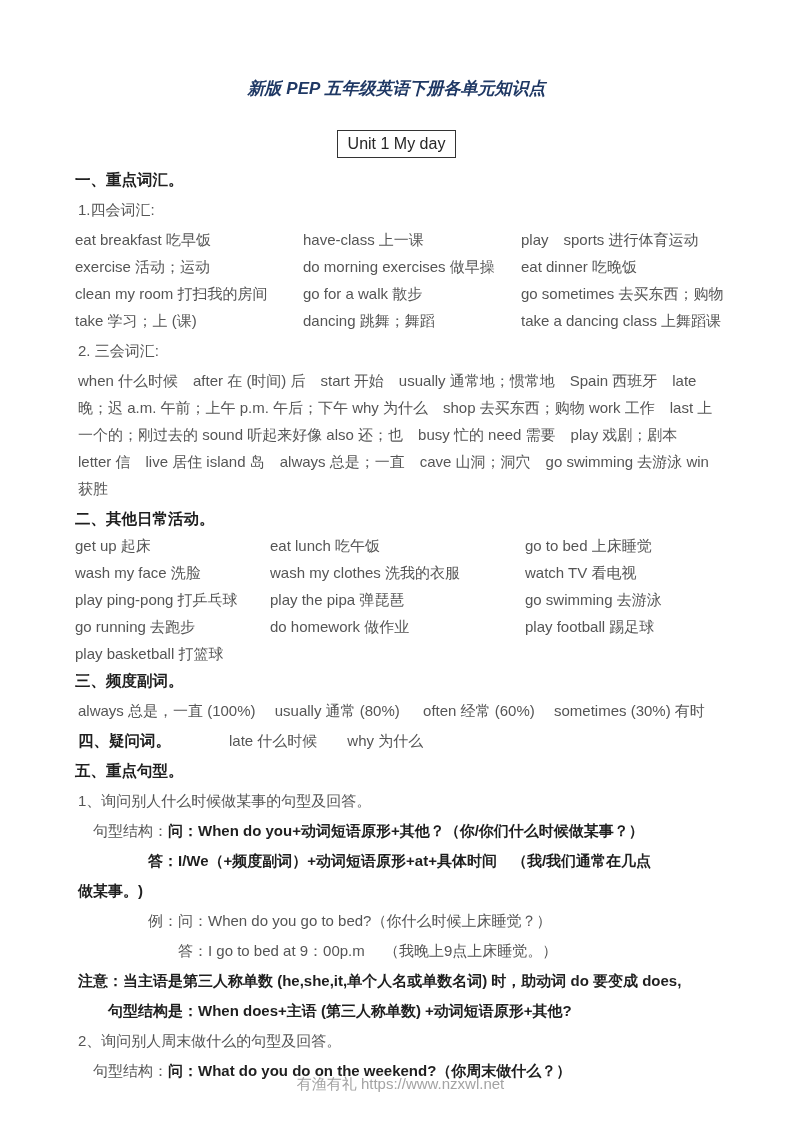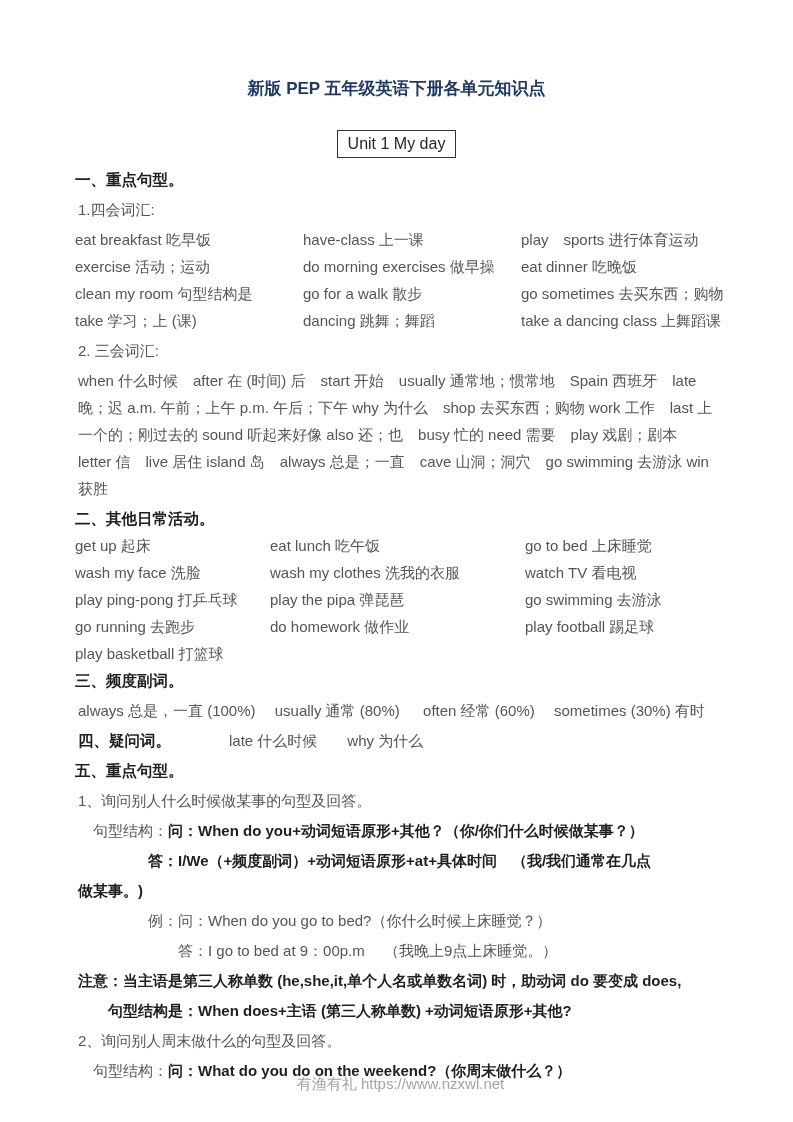--- a/index.html
+++ b/index.html
@@ -16,20 +16,21 @@
     box-sizing: border-box;
     padding: 78px 75px 0 75px;
   }
   .doc-title {
     margin: 0;
     text-align: center;
     font-size: 17px;
     font-weight: bold;
     line-height: 22px;
     color: #1f3864;
+    font-style: italic;
   }
   .unit-box-wrap {
     margin-top: 30px;
     margin-bottom: 8px;
     display: flex;
     justify-content: center;
   }
   .unit-box {
     display: inline-block;
     border: 1px solid #333333;
@@ -79,31 +80,31 @@
 <body>
 
 <div class="page">
 
   <h1 class="doc-title">新版 PEP 五年级英语下册各单元知识点</h1>
 
   <div class="unit-box-wrap">
     <span class="unit-box">Unit 1 My day</span>
   </div>
 
-  <h2 class="sec">一、重点句型。</h2>
+  <h2 class="sec">一、重点词汇。</h2>
   <p class="line">1.四会词汇:</p>
 
   <div class="vgrid sihui">
     <span class="cell">eat breakfast 吃早饭</span>
     <span class="cell">have-class 上一课</span>
     <span class="cell">play　sports 进行体育运动</span>
     <span class="cell">exercise 活动；运动</span>
     <span class="cell">do morning exercises 做早操</span>
     <span class="cell">eat dinner 吃晚饭</span>
-    <span class="cell">clean my room 句型结构是</span>
+    <span class="cell">clean my room 打扫我的房间</span>
     <span class="cell">go for a walk 散步</span>
     <span class="cell">go sometimes 去买东西；购物</span>
     <span class="cell">take 学习；上 (课)</span>
     <span class="cell">dancing 跳舞；舞蹈</span>
     <span class="cell">take a dancing class 上舞蹈课</span>
   </div>
 
   <p class="line">2. 三会词汇:</p>
   <p class="para">when 什么时候　after 在 (时间) 后　start 开始　usually 通常地；惯常地　Spain 西班牙　late 晚；迟 a.m. 午前；上午 p.m. 午后；下午 why 为什么　shop 去买东西；购物 work 工作　last 上一个的；刚过去的 sound 听起来好像 also 还；也　busy 忙的 need 需要　play 戏剧；剧本　letter 信　live 居住 island 岛　always 总是；一直　cave 山洞；洞穴　go swimming 去游泳 win 获胜</p>
 

